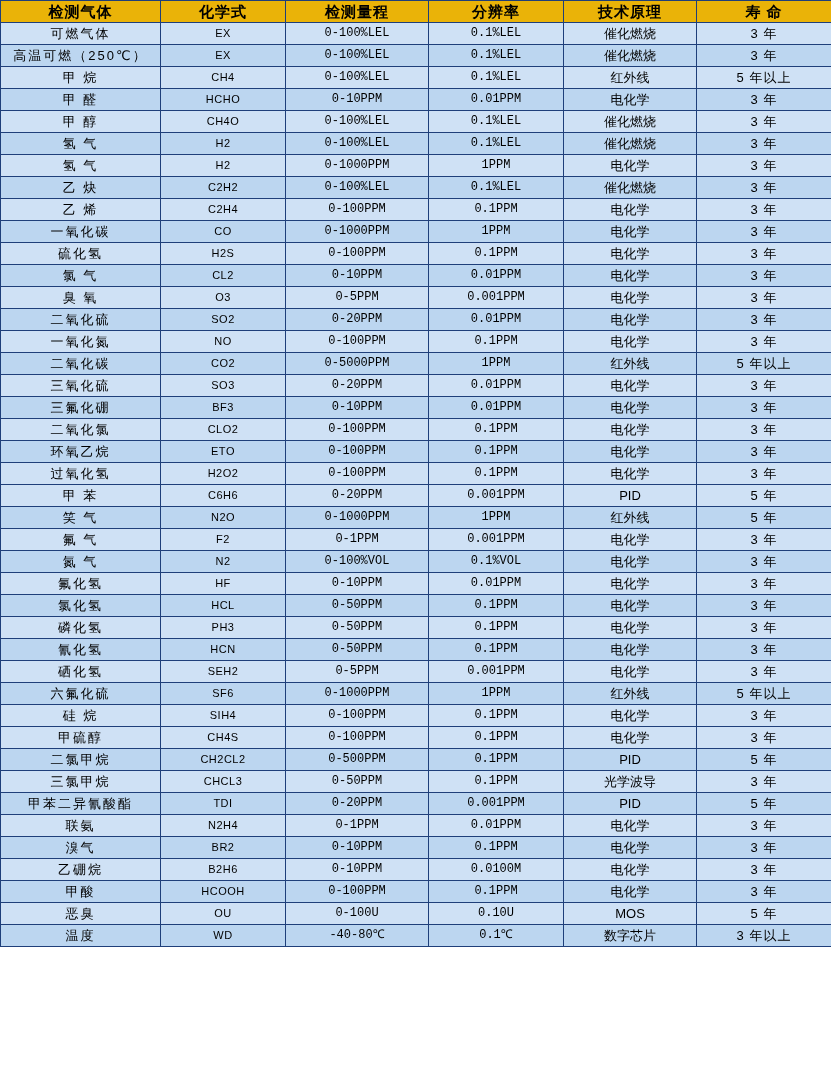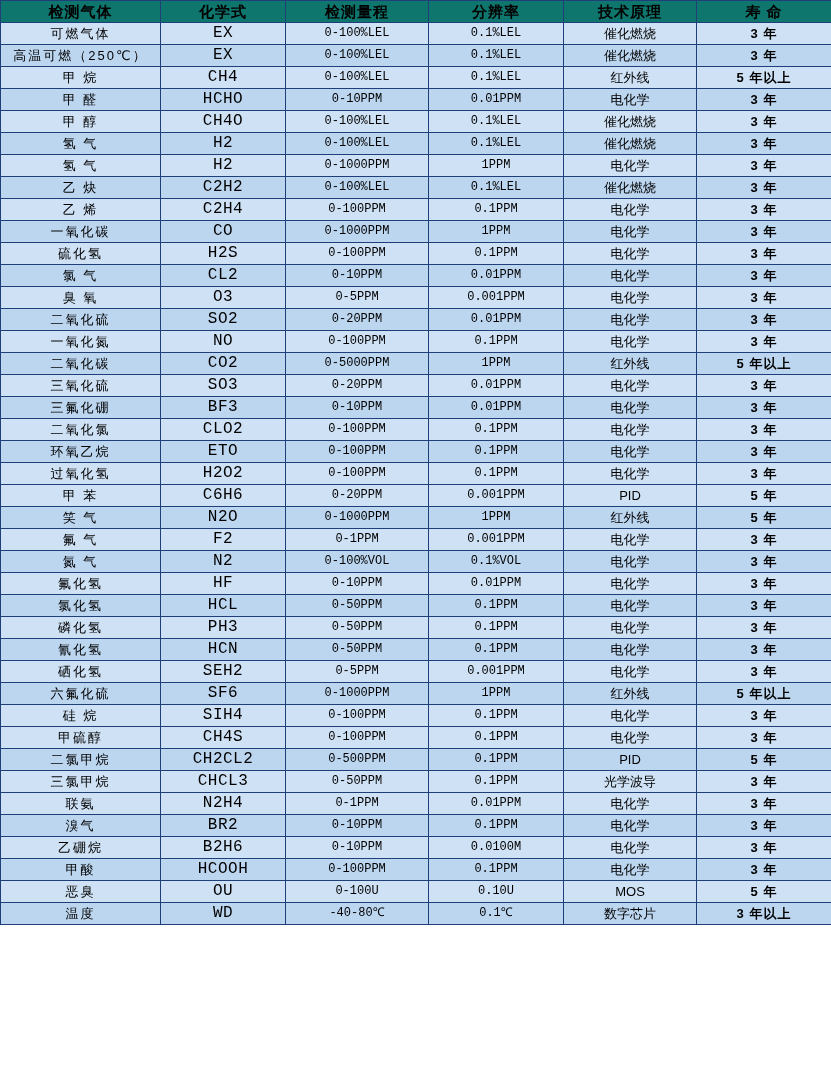--- a/index.html
+++ b/index.html
@@ -21,50 +21,49 @@
     text-align: center;
     vertical-align: middle;
     color: #000000;
     padding: 0;
     height: 21px;
     line-height: 21px;
     overflow: hidden;
     white-space: nowrap;
   }
   thead th {
-    background: #0f766e;
+    background: #eab308;
     font-size: 15px;
     font-weight: bold;
     height: 26px;
     line-height: 26px;
     letter-spacing: 1px;
   }
   tbody td {
     background: #cfe1f5;
     font-size: 13px;
   }
   tbody tr.alt td {
     background: #bcd6f0;
   }
   tbody td.name-cell {
     letter-spacing: 2px;
   }
   tbody td.formula-cell {
-    font-family: Liberation Mono, monospace;
-    font-size: 16px;
+    font-family: Liberation Sans, sans-serif;
+    font-size: 11px;
     letter-spacing: 0.5px;
   }
   tbody td.range-cell,
   tbody td.res-cell {
     font-family: "Liberation Mono", "DejaVu Sans Mono", monospace;
     font-size: 12px;
   }
   tbody td.life-cell {
     letter-spacing: 1px;
-    font-weight: bold;
   }
   col.c0 { width: 160px; }
   col.c1 { width: 125px; }
   col.c2 { width: 143px; }
   col.c3 { width: 135px; }
   col.c4 { width: 133px; }
   col.c5 { width: 135px; }
 </style>
 </head>
 <body>
@@ -362,20 +361,28 @@
         <td class="life-cell">5 年</td>
       </tr>
       <tr>
         <td class="name-cell">三氯甲烷</td>
         <td class="formula-cell">CHCL3</td>
         <td class="range-cell">0-50PPM</td>
         <td class="res-cell">0.1PPM</td>
         <td class="principle-cell">光学波导</td>
         <td class="life-cell">3 年</td>
       </tr>
+      <tr class="alt">
+        <td class="name-cell">甲苯二异氰酸酯</td>
+        <td class="formula-cell">TDI</td>
+        <td class="range-cell">0-20PPM</td>
+        <td class="res-cell">0.001PPM</td>
+        <td class="principle-cell">PID</td>
+        <td class="life-cell">5 年</td>
+      </tr>
       <tr>
         <td class="name-cell">联氨</td>
         <td class="formula-cell">N2H4</td>
         <td class="range-cell">0-1PPM</td>
         <td class="res-cell">0.01PPM</td>
         <td class="principle-cell">电化学</td>
         <td class="life-cell">3 年</td>
       </tr>
       <tr class="alt">
         <td class="name-cell">溴气</td>

